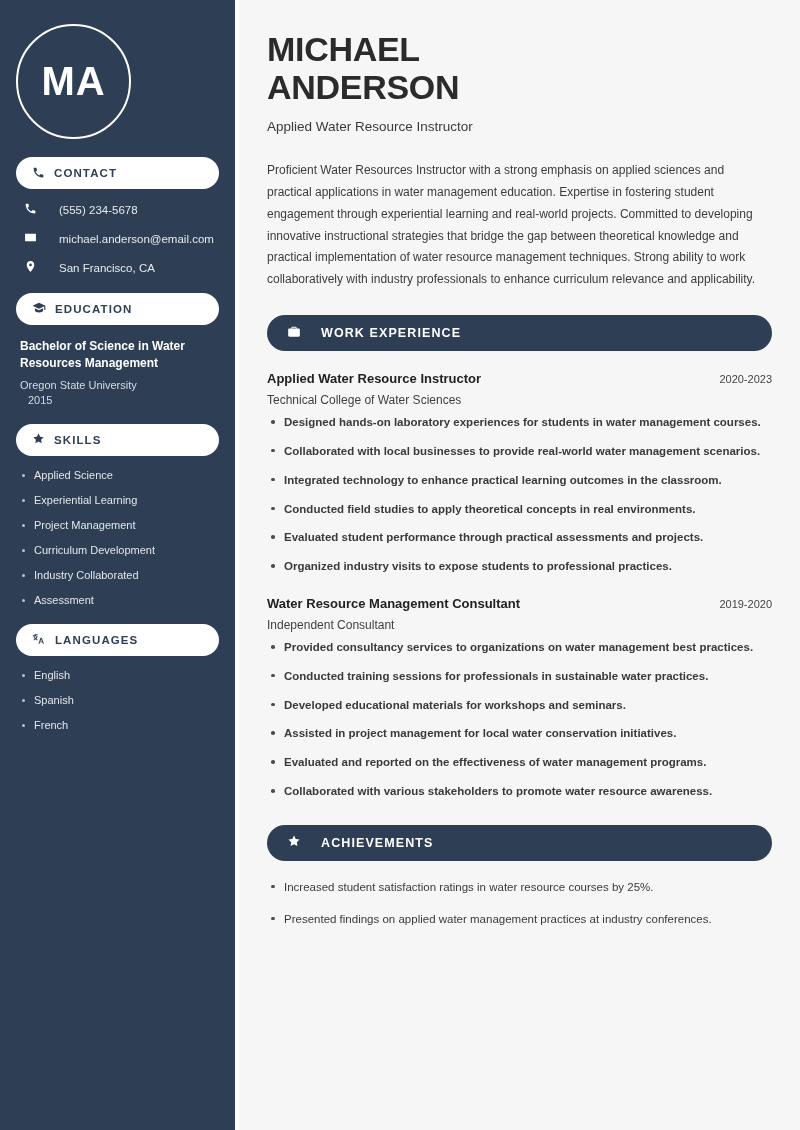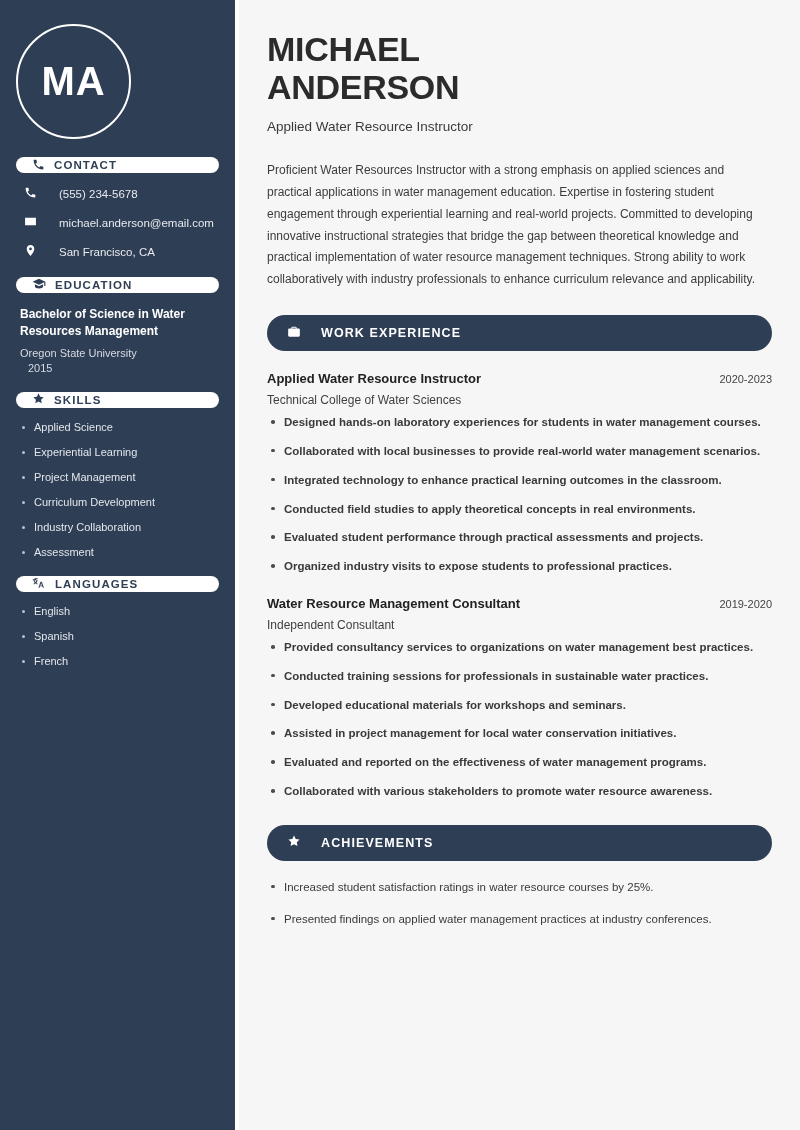--- a/index.html
+++ b/index.html
@@ -35,21 +35,21 @@
     border-radius:50%;
     display:flex; align-items:center; justify-content:center;
     font-size:40px; font-weight:bold; letter-spacing:1px;
     color:#ffffff;
   }
 
   .pill {
     background:#ffffff;
     color:#2e3e55;
     border-radius:999px;
-    height:16px;
+    height:32px;
     display:flex; align-items:center;
     gap:9px;
     padding:0 16px;
     font-size:11.5px;
     font-weight:bold;
     letter-spacing:1.1px;
   }
   .pill svg { flex:none; }
 
   .side-block { margin-top:18px; }
@@ -214,21 +214,21 @@
             <path d="M12 2.5l2.95 6.15 6.55.9-4.75 4.6 1.15 6.6L12 17.6 6.1 20.75l1.15-6.6L2.5 9.55l6.55-.9L12 2.5z"></path>
           </svg>
       </span>
       <span>SKILLS</span>
     </div>
     <div class="side-list">
       <div class="bullet-item">Applied Science</div>
       <div class="bullet-item">Experiential Learning</div>
       <div class="bullet-item">Project Management</div>
       <div class="bullet-item">Curriculum Development</div>
-      <div class="bullet-item">Industry Collaboration</div>
+      <div class="bullet-item">Industry Collaborated</div>
       <div class="bullet-item">Assessment</div>
     </div>
   </div>
 
   <div class="side-block">
     <div class="pill">
       <span>
         <svg width="14" height="14" viewBox="0 0 24 24" fill="#2e3e55">
             <path d="M2.5 4h7.2v1.6H7.3v1.5h2.3c-.2 2-1 3.6-2.2 4.8.7.5 1.5.9 2.3 1.1l-.6 1.6c-1.1-.3-2.1-.8-3-1.6-.9.8-1.9 1.3-3 1.6L2.5 13c.8-.2 1.6-.6 2.3-1.1C3.6 10.7 2.8 9.1 2.6 7.1h1.7c.2 1.4.7 2.5 1.5 3.4.8-.9 1.3-2 1.5-3.4H1.3V5.6h3.1V4h-1.9zM14.6 10h2.3l3.6 10h-1.9l-.8-2.4h-4.1l-.8 2.4h-1.9l3.6-10zm1.15 2.1-1.45 4.1h2.9l-1.45-4.1z"></path>
           </svg>

